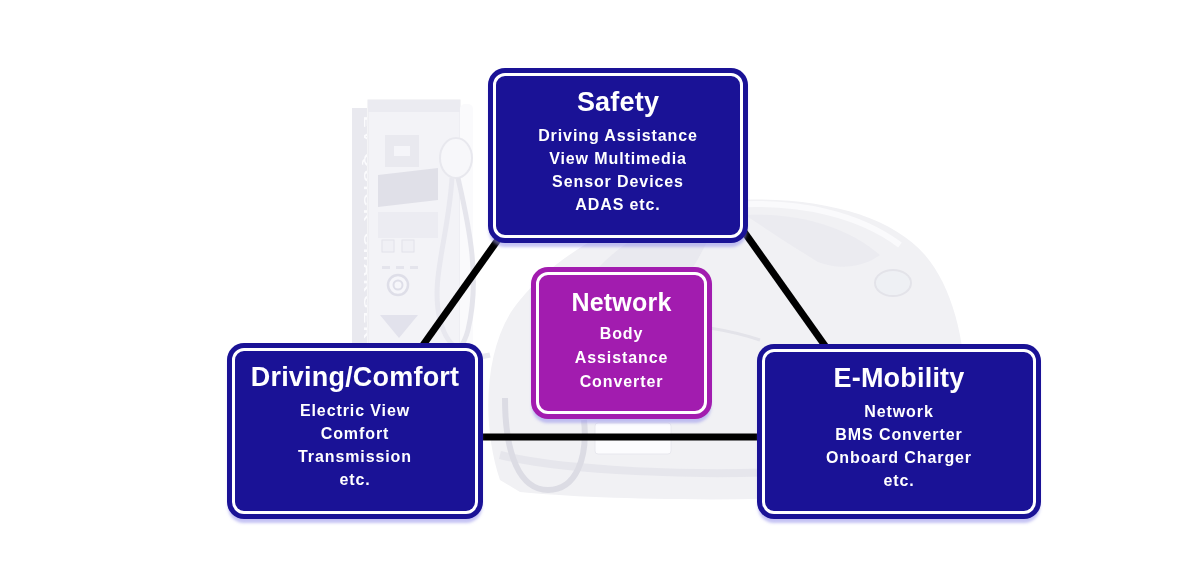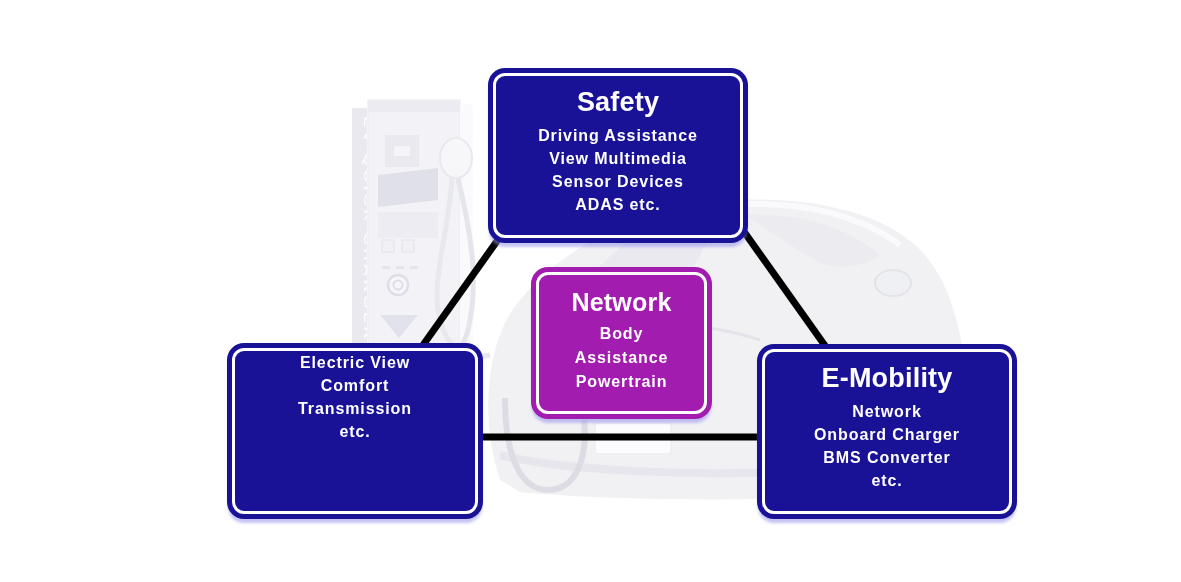--- a/index.html
+++ b/index.html
@@ -28,21 +28,21 @@
   .node-title{
     font-weight:bold;font-size:27px;line-height:31px;
     margin-top:11px;margin-bottom:6px;letter-spacing:0.2px;
   }
   .node-item{
     font-weight:bold;font-size:16px;line-height:23px;letter-spacing:0.9px;
   }
   #node-safety   {left:488px;top:68px; width:260px;height:175px;}
   #node-network  {left:531px;top:267px;width:181px;height:152px;}
   #node-driving  {left:227px;top:343px;width:256px;height:176px;}
-  #node-emobility{left:757px;top:344px;width:260px;height:175px;}
+  #node-emobility{left:757px;top:344px;width:284px;height:175px;}
   #node-network .node-title{font-size:25px;line-height:29px;margin-top:13px;margin-bottom:5px;}
   #node-network .node-item{line-height:24px;}
   .charger-text{
     font-family:"Liberation Sans", sans-serif;
     font-weight:bold;font-size:11px;letter-spacing:2px;fill:#fbfbfd;
   }
 </style>
 </head>
 <body>
 
@@ -102,36 +102,37 @@
       <div class="node-item">Sensor Devices</div>
       <div class="node-item">ADAS etc.</div>
     </div>
   </div>
 
   <div class="node node--purple" id="node-network">
     <div class="node-inner">
       <div class="node-title">Network</div>
       <div class="node-item">Body</div>
       <div class="node-item">Assistance</div>
-      <div class="node-item">Powertrain</div>
+      <div class="node-item">Converter</div>
     </div>
   </div>
 
   <div class="node node--blue" id="node-driving">
     <div class="node-inner">
+      <div class="node-title">Driving/Comfort</div>
       <div class="node-item">Electric View</div>
       <div class="node-item">Comfort</div>
       <div class="node-item">Transmission</div>
       <div class="node-item">etc.</div>
     </div>
   </div>
 
   <div class="node node--blue" id="node-emobility">
     <div class="node-inner">
       <div class="node-title">E-Mobility</div>
       <div class="node-item">Network</div>
+      <div class="node-item">BMS Converter</div>
       <div class="node-item">Onboard Charger</div>
-      <div class="node-item">BMS Converter</div>
       <div class="node-item">etc.</div>
     </div>
   </div>
 
 </div>
 
 </body></html>

